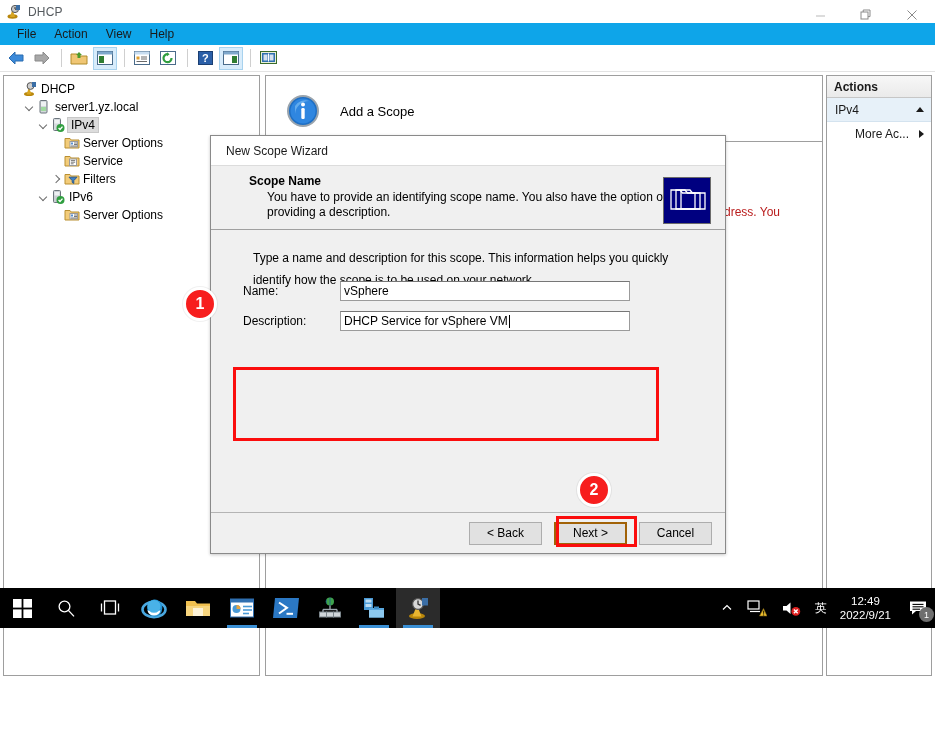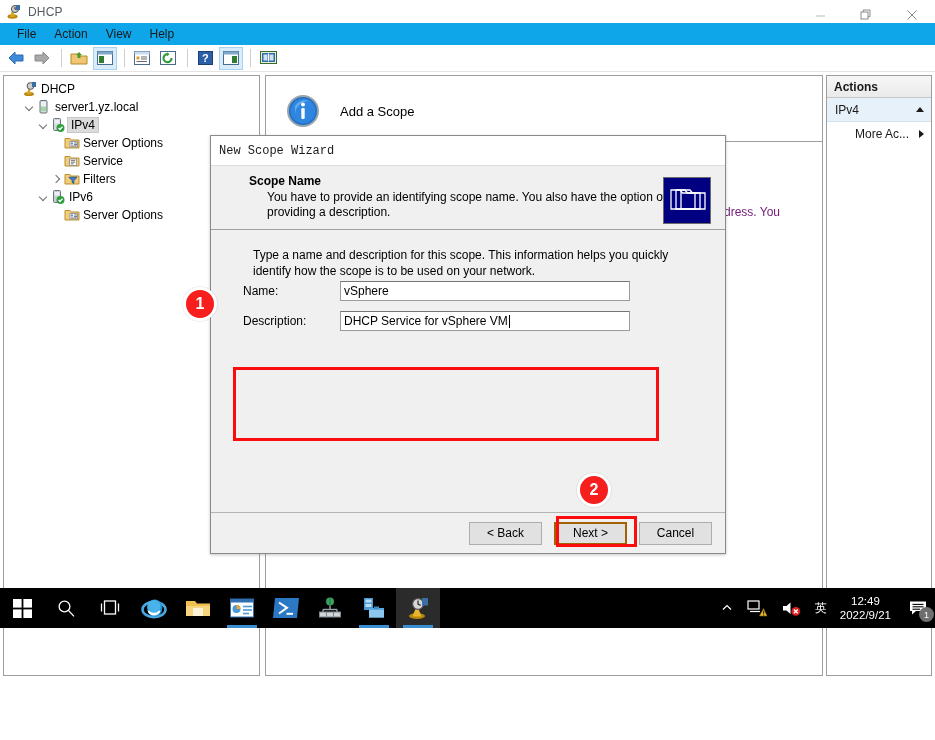--- a/index.html
+++ b/index.html
@@ -109,21 +109,21 @@
   .scope-title {
     font-size: 13px; font-weight: normal; color: #000; margin-left: 20px;
   }
   .bg-body {
     position: relative; margin-top: 13px;
     border-top: 1px solid #9e9e9e;
     height: 520px;
   }
   .bg-text {
     position: absolute; left: 458px; top: 63px;
-    font-size: 12px; color: #701a75; white-space: nowrap;
+    font-size: 12px; color: #b91c1c; white-space: nowrap;
   }
 
   .actions-panel {
     position: absolute; left: 826px; top: 75px; width: 106px; height: 601px;
     background: #ffffff; border: 1px solid #9e9e9e; overflow: hidden;
   }
   .actions-head {
     height: 22px; background: linear-gradient(#f7f7f7,#eaeaea);
     border-bottom: 1px solid #c6c6c6;
     display: flex; align-items: center; padding-left: 7px;
@@ -141,41 +141,41 @@
   .tri-up { width:0;height:0;border-left:4px solid transparent;border-right:4px solid transparent;border-bottom:5px solid #1a1a1a; }
   .tri-right { width:0;height:0;border-top:4px solid transparent;border-bottom:4px solid transparent;border-left:5px solid #1a1a1a; }
 
   
   .wizard {
     position: absolute; left: 210px; top: 135px; width: 516px; height: 419px;
     background: #f0f0f0; border: 1px solid #8a8a8a;
     box-shadow: 0 1px 3px rgba(0,0,0,.22);
   }
   .wz-title {
-    height: 29px; display: flex; align-items: center; padding-left: 8px;
-    font-size: 12px; color: #1a1a1a; background: #ffffff; font-family: Liberation Mono, monospace;
+    height: 29px; display: flex; align-items: center; padding-left: 15px;
+    font-size: 12px; color: #1a1a1a; background: #ffffff;
   }
   .wz-head {
     height: 65px; background: #f0f0f0; position: relative;
     border-top: 1px solid #dcdcdc; border-bottom: 1px solid #a0a0a0;
     padding: 8px 0 0 38px;
   }
   .wz-head-title { font-size: 12px; font-weight: bold; color: #000; }
   .wz-head-desc {
     font-size: 12px; color: #000; margin-left: 18px; margin-top: 2px;
     line-height: 15px; width: 420px;
   }
   .wz-head-icon {
     position: absolute; right: 14px; top: 11px; width: 48px; height: 47px;
     background: #000080; border: 1px solid #6b6b6b;
   }
   .wz-body {
     position: relative; height: 283px; background: #f0f0f0; padding: 17px 0 0 42px;
   }
-  .wz-intro { font-size: 12px; color: #000; line-height: 16px; width: 425px; }
+  .wz-intro { font-size: 12px; color: #000; line-height: 22px; width: 425px; }
   .field-group {
     position: absolute; left: 32px; top: 51px; width: 425px;
   }
   .frow { display: flex; align-items: center; height: 20px; margin-bottom: 10px; }
   .flabel { width: 97px; font-size: 12px; color: #000; flex: none; }
   .finput {
     width: 290px; height: 20px; background: #ffffff;
     border: 1px solid #9b9b9b; border-top-color: #767676;
     display: flex; align-items: center; padding-left: 3px;
     font-size: 12px; color: #000;

